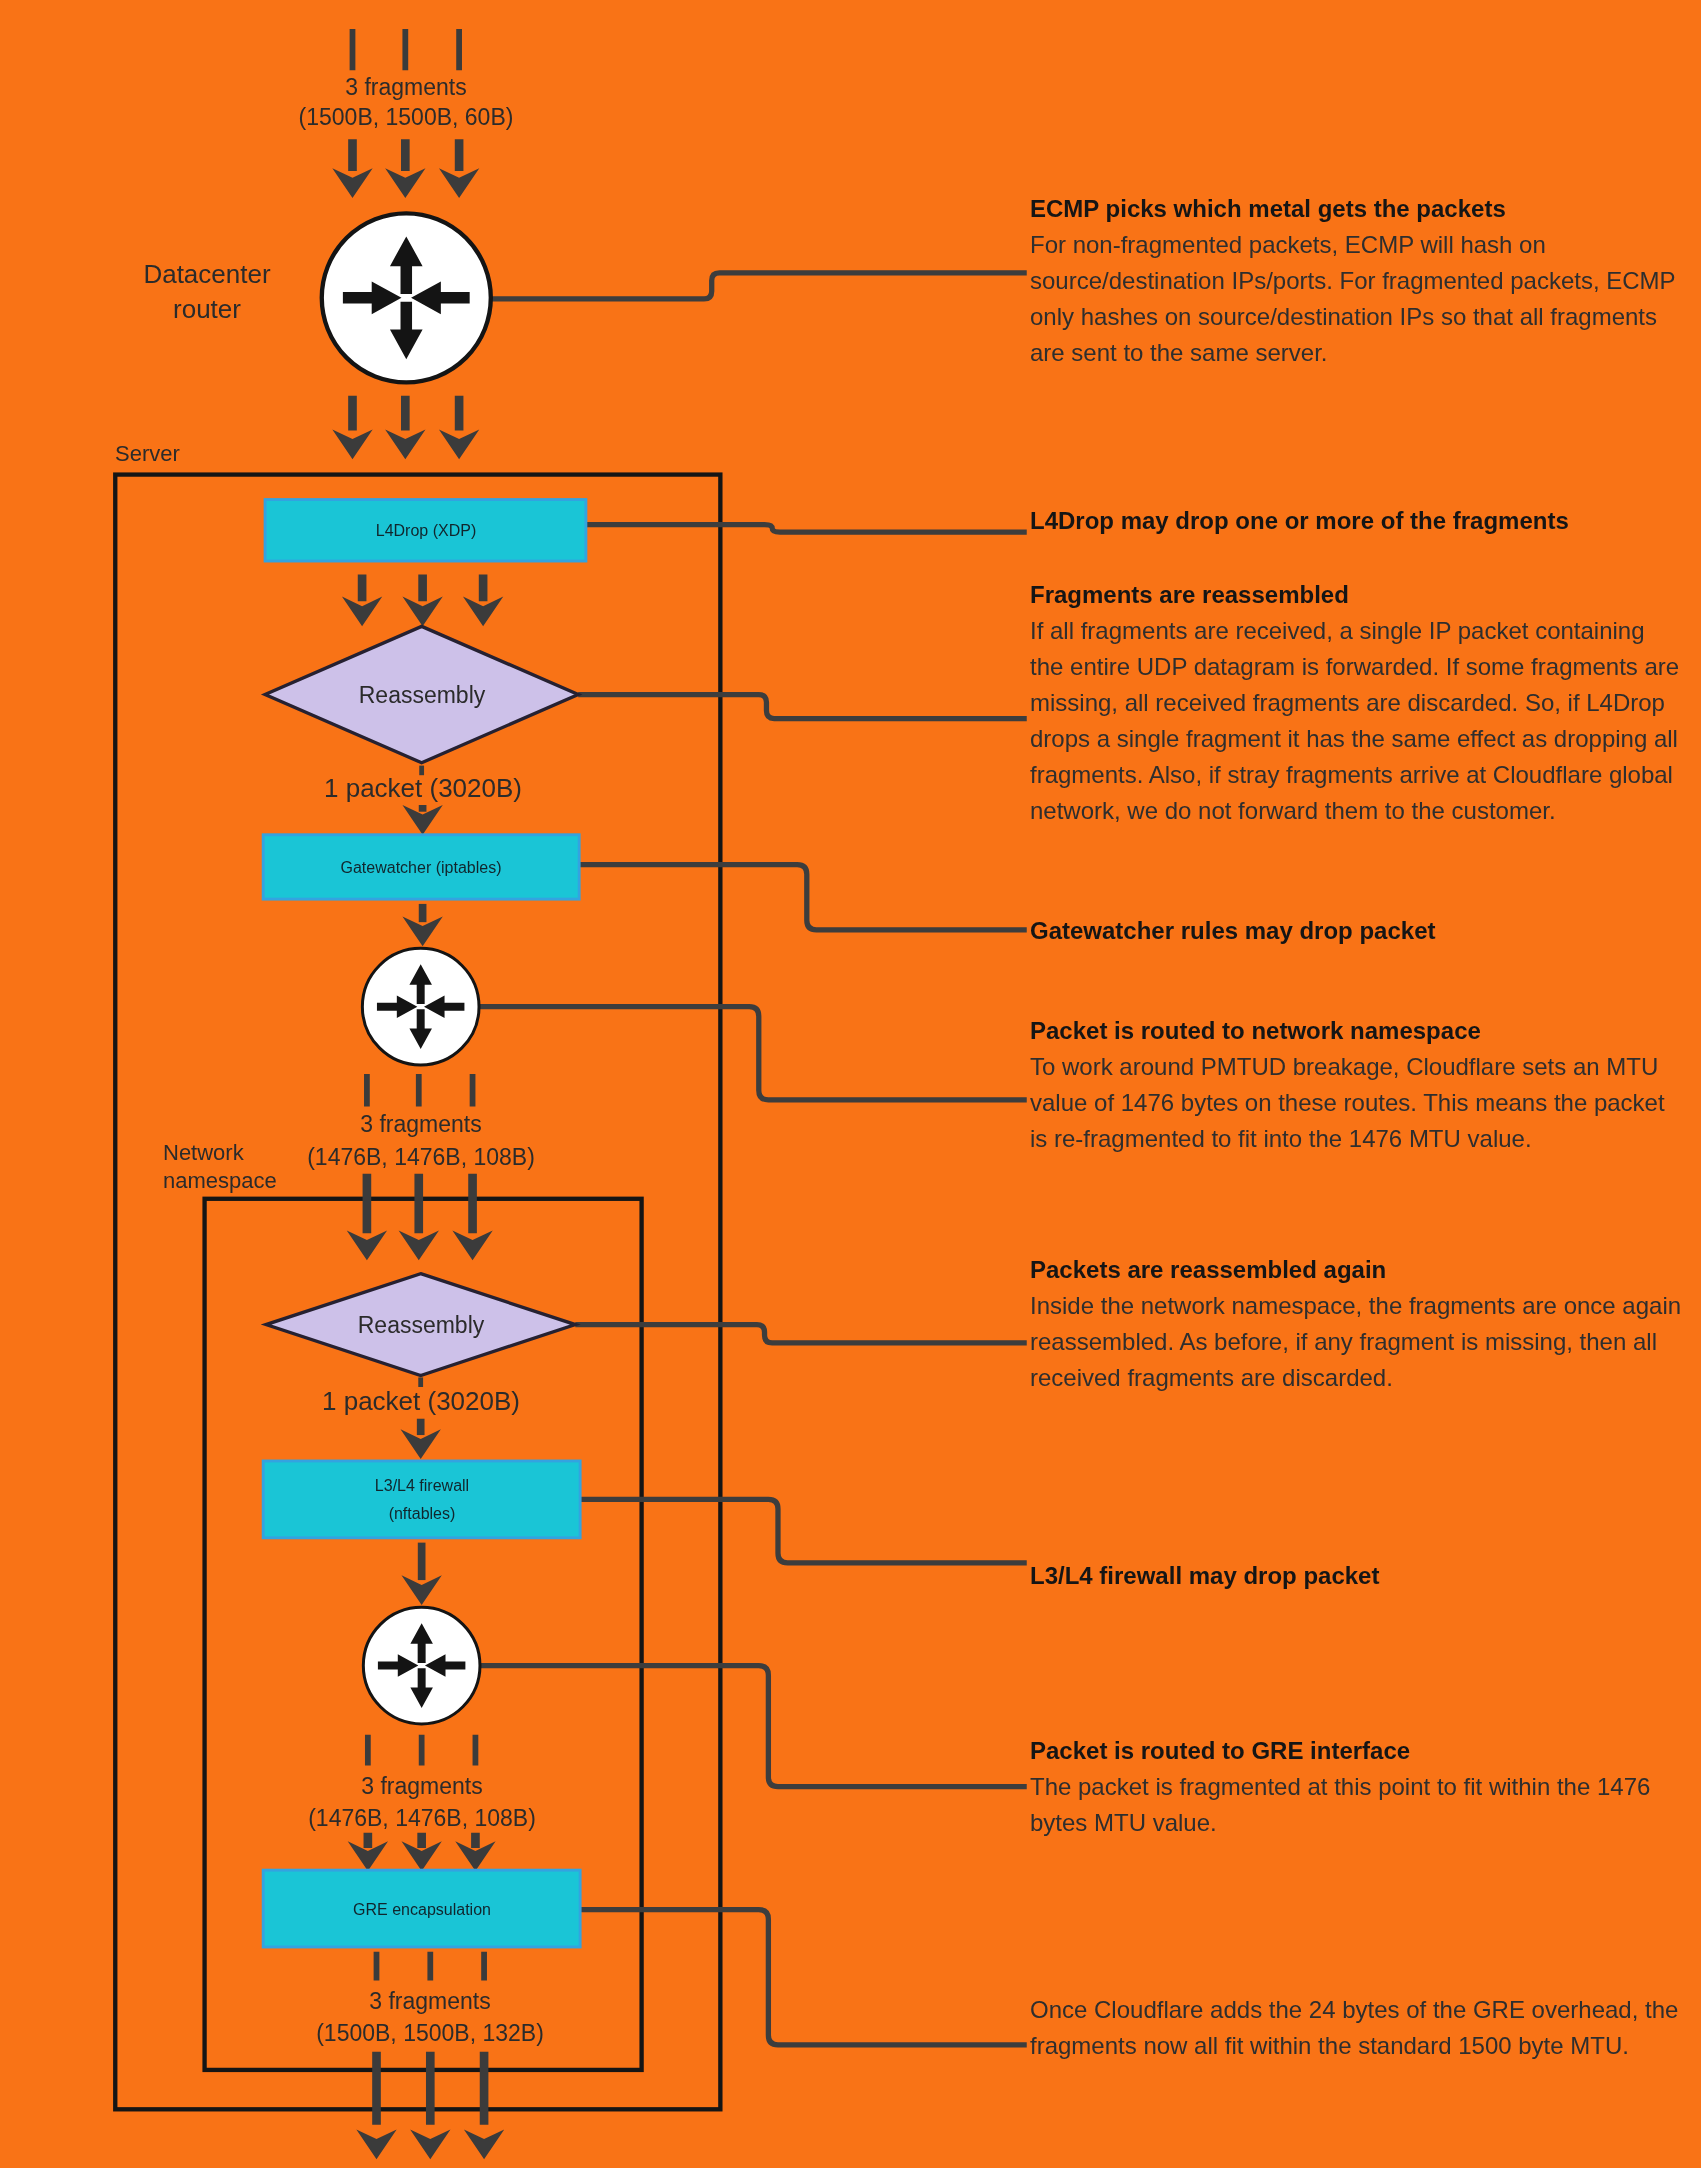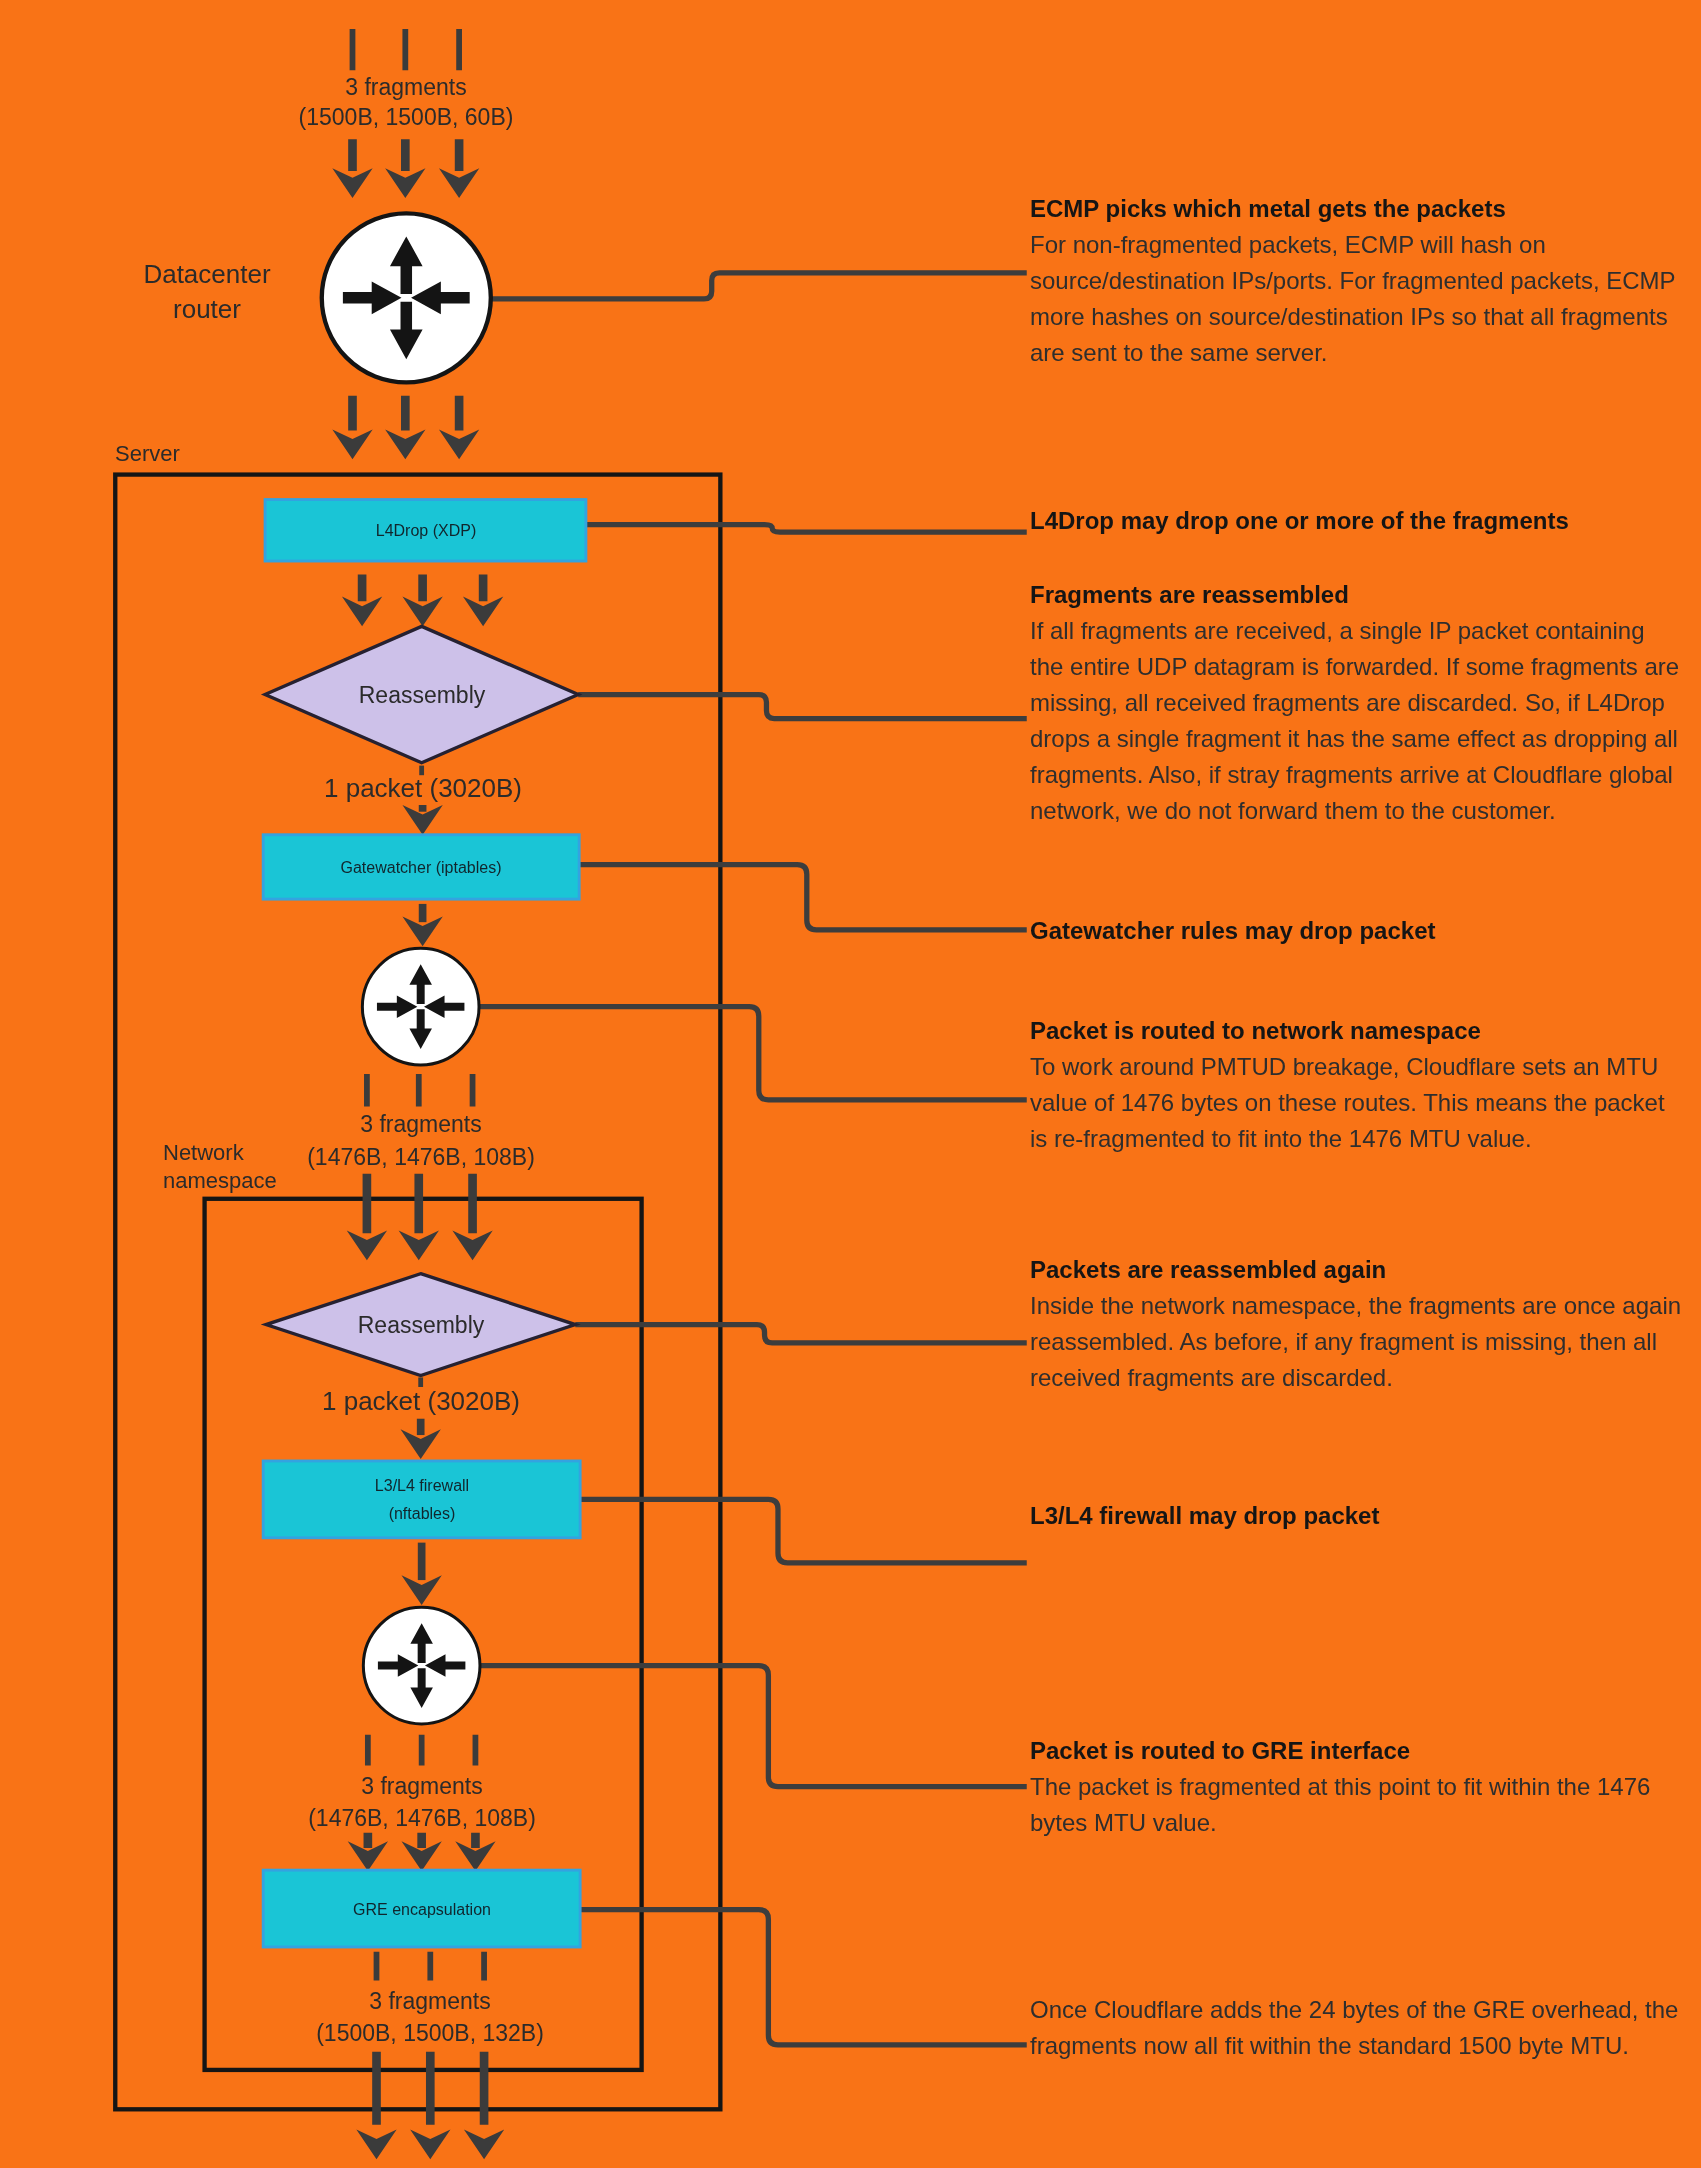--- a/index.html
+++ b/index.html
@@ -219,21 +219,21 @@
   <div class="lbl f24" style="left:422px;top:1772px">3 fragments</div>
   <div class="lbl f24" style="left:422px;top:1804px">(1476B, 1476B, 108B)</div>
 
   <div class="lbl boxlbl" style="left:422px;top:1896px">GRE encapsulation</div>
 
   <div class="lbl f24" style="left:430px;top:1987px">3 fragments</div>
   <div class="lbl f24" style="left:430px;top:2019px">(1500B, 1500B, 132B)</div>
 
   <div class="ann" style="top:191px">
     <div class="hd">ECMP picks which metal gets the packets</div>
-    <div>For non-fragmented packets, ECMP will hash on source/destination IPs/ports. For fragmented packets, ECMP more hashes on source/destination IPs so that all fragments are sent to the same server.</div>
+    <div>For non-fragmented packets, ECMP will hash on source/destination IPs/ports. For fragmented packets, ECMP only hashes on source/destination IPs so that all fragments are sent to the same server.</div>
   </div>
 
   <div class="ann" style="top:503px">
     <div class="hd">L4Drop may drop one or more of the fragments</div>
   </div>
 
   <div class="ann" style="top:577px">
     <div class="hd">Fragments are reassembled</div>
     <div>If all fragments are received, a single IP packet containing the entire UDP datagram is forwarded. If some fragments are missing, all received fragments are discarded. So, if L4Drop drops a single fragment it has the same effect as dropping all fragments. Also, if stray fragments arrive at Cloudflare global network, we do not forward them to the customer.</div>
   </div>
@@ -245,21 +245,21 @@
   <div class="ann" style="top:1013px">
     <div class="hd">Packet is routed to network namespace</div>
     <div>To work around PMTUD breakage, Cloudflare sets an MTU value of 1476 bytes on these routes. This means the packet is re-fragmented to fit into the 1476 MTU value.</div>
   </div>
 
   <div class="ann" style="top:1252px">
     <div class="hd">Packets are reassembled again</div>
     <div>Inside the network namespace, the fragments are once again reassembled. As before, if any fragment is missing, then all received fragments are discarded.</div>
   </div>
 
-  <div class="ann" style="top:1498px">
+  <div class="ann" style="top:1558px">
     <div class="hd">L3/L4 firewall may drop packet</div>
   </div>
 
   <div class="ann" style="top:1733px">
     <div class="hd">Packet is routed to GRE interface</div>
     <div>The packet is fragmented at this point to fit within the 1476 bytes MTU value.</div>
   </div>
 
   <div class="ann" style="top:1992px">
     <div>Once Cloudflare adds the 24 bytes of the GRE overhead, the fragments now all fit within the standard 1500 byte MTU.</div>

